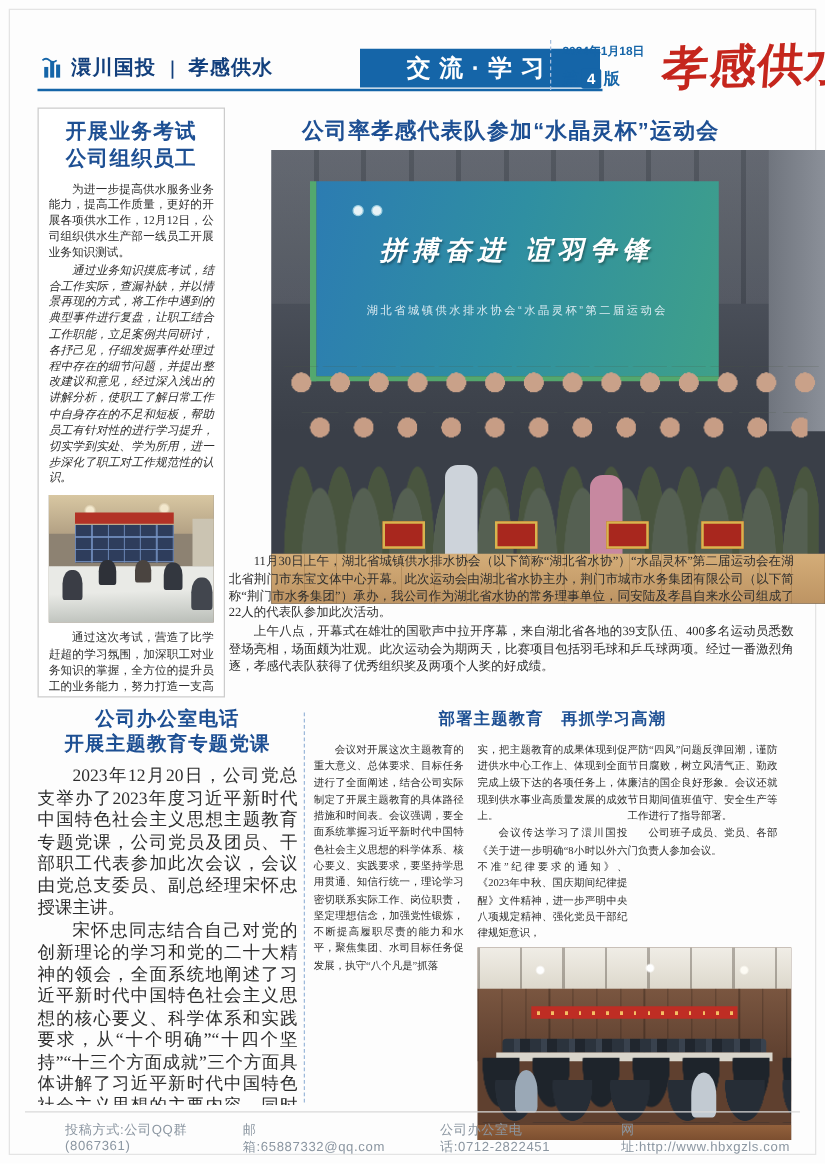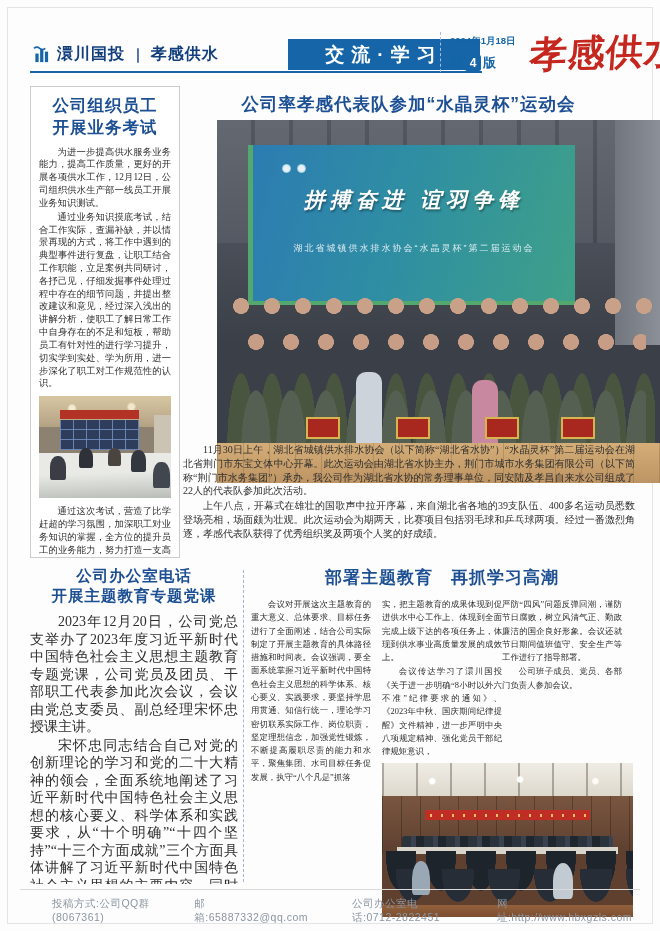--- a/index.html
+++ b/index.html
@@ -27,21 +27,21 @@
   
   .btxt { font-family:"Liberation Serif","DejaVu Serif",serif; color:#2d2d2d; text-align:justify; }
   .btxt p { text-indent:2em; }
   .blue-title { color:#1d4f93; font-weight:bold; text-align:center; font-family:"Liberation Sans","DejaVu Sans",sans-serif; }
 
   
   .exam-box { position:absolute; left:30px; top:86px; width:150px; height:472px; border:1px solid #cccccc;
     padding:8px 8px; overflow:hidden; background:#fff; }
   .exam-title { font-size:16.5px; line-height:1.32; letter-spacing:1px; }
   .exam-body { font-size:9.3px; line-height:1.38; margin-top:7px; }
-  .exam-body p + p { margin-top:1px; }
+  .exam-body p + p { margin-top:1px;font-style:italic; }
   .exam-photo { position:relative; width:132px; height:102px; margin:6px 0 5px 0; overflow:hidden; background:#8d8272; }
   .ep-ceiling { position:absolute; left:0; top:0; right:0; height:30%;
     background:linear-gradient(#d8c7a2,#b3a184);
     background-image:radial-gradient(circle 7px at 25% 40%, #f4ead0 0 40%, transparent 70%),
       radial-gradient(circle 7px at 70% 35%, #f2e7cc 0 40%, transparent 70%),
       linear-gradient(#d8c7a2,#b3a184); }
   .ep-banner { position:absolute; left:16%; top:13%; width:60%; height:9%; background:#b23226; }
   .ep-screens { position:absolute; left:16%; top:23%; width:60%; height:30%; background:#2e3d5c;
     background-image:repeating-linear-gradient(90deg, rgba(120,150,200,.8) 0 1px, transparent 1px 13px),
       repeating-linear-gradient(0deg, rgba(120,150,200,.8) 0 1px, transparent 1px 10px); }
@@ -86,21 +86,21 @@
   
   .party { position:absolute; left:30px; top:566px; width:208px; height:318px; overflow:hidden; }
   .party-title { font-size:15.5px; line-height:1.3; letter-spacing:1px; }
   .party-body { font-size:14px; line-height:1.25; margin-top:7px; }
   .party-body p + p { margin-top:1px; }
 
   .vsep { position:absolute; left:243px; top:570px; height:312px; border-left:1px dashed #9db9da; }
 
   
   .deploy { position:absolute; left:251px; top:566px; width:382px; height:318px; }
-  .deploy-title { font-size:17px; letter-spacing:1px; }
+  .deploy-title { font-size:13px; letter-spacing:1px; }
   .deploy-cols { display:flex; gap:11px; margin-top:9px; }
   .dcol { width:120px; font-size:8.4px; line-height:1.58; }
   .dcol p + p { margin-top:1px; }
   .dcol-right-wrap { width:251px; }
   .dcol-row { display:flex; }
   .conf { position:relative; width:251px; height:154px; margin-top:5px; overflow:hidden; background:#5f402f; }
   .conf-ceiling { position:absolute; left:0; top:0; right:0; height:21%;
     background:#ece9e2;
     background-image:radial-gradient(circle 5px at 20% 55%, #ffffff 0 50%, transparent 80%),
       radial-gradient(circle 5px at 55% 50%, #ffffff 0 50%, transparent 80%),
@@ -158,22 +158,22 @@
         <span>第</span>
         <span class="ed-num">4</span>
         <span>版</span>
       </div>
     </div>
     <div class="masthead">孝感供水</div>
   </div>
 
   <div class="exam-box">
     <div class="blue-title exam-title">
+      <div>开展业务考试</div>
       <div>公司组织员工</div>
-      <div>开展业务考试</div>
     </div>
     <div class="btxt exam-body">
       <p>为进一步提高供水服务业务能力，提高工作质量，更好的开展各项供水工作，12月12日，公司组织供水生产部一线员工开展业务知识测试。</p>
       <p>通过业务知识摸底考试，结合工作实际，查漏补缺，并以情景再现的方式，将工作中遇到的典型事件进行复盘，让职工结合工作职能，立足案例共同研讨，各抒己见，仔细发掘事件处理过程中存在的细节问题，并提出整改建议和意见，经过深入浅出的讲解分析，使职工了解日常工作中自身存在的不足和短板，帮助员工有针对性的进行学习提升，切实学到实处、学为所用，进一步深化了职工对工作规范性的认识。</p>
     </div>
     <div class="exam-photo">
       <div class="ep-ceiling"></div>
       <div class="ep-banner"></div>
       <div class="ep-screens"></div>
       <div class="ep-window"></div>

